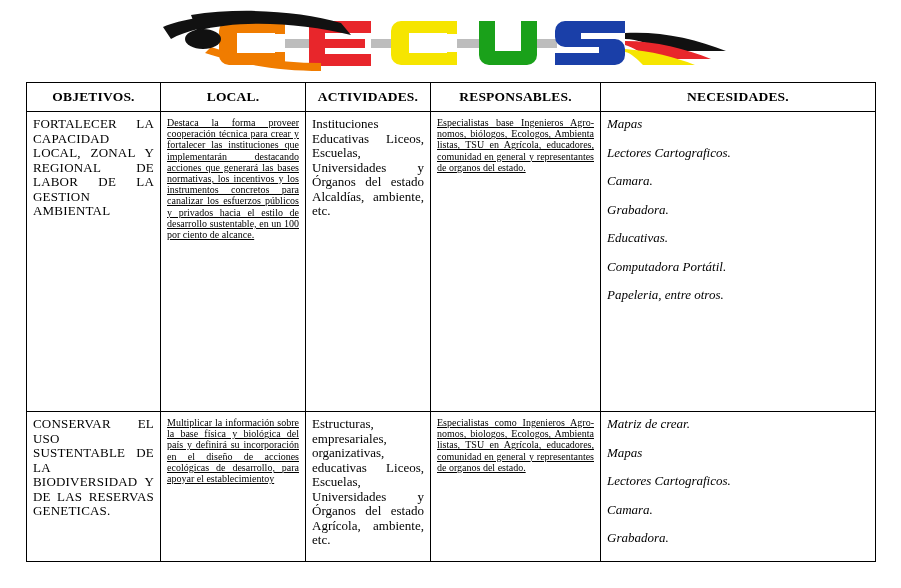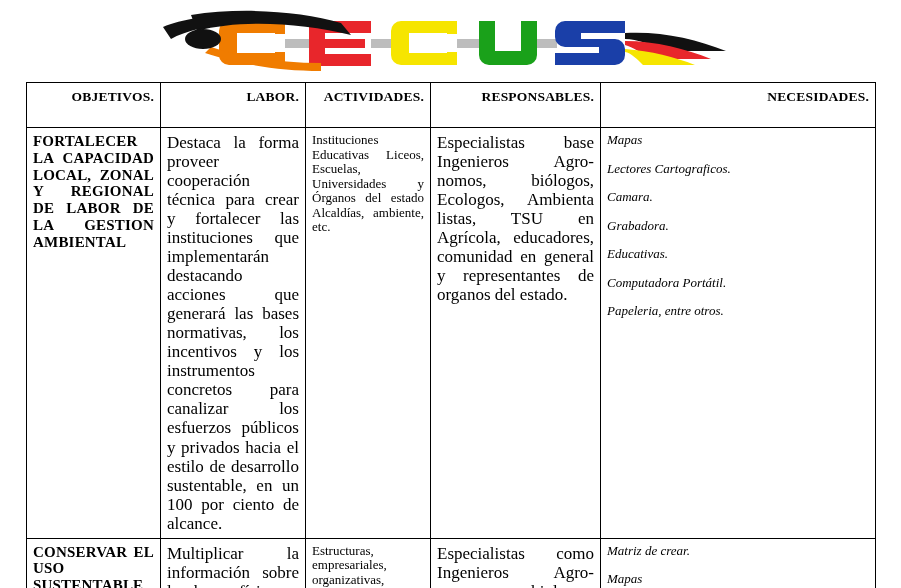--- a/index.html
+++ b/index.html
@@ -46,52 +46,53 @@
     table-layout: fixed;
   }
   table.plan th,
   table.plan td {
     border: 1px solid #000000;
     vertical-align: top;
     padding: 5px 6px 5px 6px;
     box-sizing: border-box;
   }
   table.plan th {
-    text-align: right;
+    text-align: center;
     font-weight: bold;
     font-size: 13.5px;
     letter-spacing: 0.2px;
     padding-top: 6px;
-    padding-bottom: 22px;
+    padding-bottom: 6px;
   }
   .col-1 { width: 134px; }
   .col-2 { width: 145px; }
   .col-3 { width: 125px; }
   .col-4 { width: 170px; }
   .col-5 { width: 275px; }
 
   td.objetivo {
-    font-weight: bold;
-    font-size: 15px;
+    font-weight: normal;
+    font-size: 13px;
     line-height: 1.12;
     text-align: justify;
     text-align-last: justify;
     letter-spacing: 0.2px;
   }
   td.justified {
     font-size: 13px;
     line-height: 1.12;
     text-align: justify;
     text-align-last: left;
     font-family: Liberation Serif, serif;
   }
   td.justified-full {
-    font-size: 17px;
+    font-size: 10px;
     line-height: 1.12;
     text-align: justify;
+    text-decoration: underline;
   }
   td.necesidades {
     font-size: 13px;
     line-height: 1.12;
   }
   td.necesidades .item {
     margin: 0 0 14px 0;
     font-style: italic;
   }
   td.necesidades .item:last-child {
@@ -150,21 +151,21 @@
       <colgroup>
         <col class="col-1">
           <col class="col-2">
           <col class="col-3">
           <col class="col-4">
           <col class="col-5">
       </colgroup>
       <thead>
         <tr>
           <th>OBJETIVOS.</th>
-          <th>LABOR.</th>
+          <th>LOCAL.</th>
           <th>ACTIVIDADES.</th>
           <th>RESPONSABLES.</th>
           <th>NECESIDADES.</th>
         </tr>
       </thead>
       <tbody>
         <tr class="row-1">
           <td class="objetivo">FORTALECER LA CAPACIDAD LOCAL, ZONAL Y REGIONAL DE LABOR DE LA GESTION AMBIENTAL</td>
           <td class="justified-full">Destaca la forma proveer cooperación técnica para crear y fortalecer las instituciones que implementarán destacando acciones que generará las bases normativas, los incentivos y los instrumentos concretos para canalizar los esfuerzos públicos y privados hacia el estilo de desarrollo sustentable, en un 100 por ciento de alcance.</td>
           <td class="justified">Instituciones Educativas Liceos, Escuelas, Universidades y Órganos del estado Alcaldías, ambiente, etc.</td>
@@ -176,21 +177,21 @@
             <p class="item">Grabadora.</p>
             <p class="item">Educativas.</p>
             <p class="item">Computadora Portátil.</p>
             <p class="item">Papeleria, entre otros.</p>
           </td>
         </tr>
         <tr class="row-2">
           <td class="objetivo">CONSERVAR EL USO SUSTENTABLE DE LA BIODIVERSIDAD Y DE LAS RESERVAS GENETICAS.</td>
           <td class="justified-full">Multiplicar la información sobre la base física y biológica del país y definirá su incorporación en el diseño de acciones ecológicas de desarrollo, para apoyar el establecimientoy</td>
           <td class="justified">Estructuras, empresariales, organizativas, educativas Liceos, Escuelas, Universidades y Órganos del estado Agrícola, ambiente, etc.</td>
-          <td class="justified-full">Especialistas como Ingenieros Agro-nomos, biologos, Ecologos, Ambienta listas, TSU en Agrícola, educadores, comunidad en general y representantes de organos del entre.</td>
+          <td class="justified-full">Especialistas como Ingenieros Agro-nomos, biologos, Ecologos, Ambienta listas, TSU en Agrícola, educadores, comunidad en general y representantes de organos del estado.</td>
           <td class="necesidades">
             <p class="item">Matriz de crear.</p>
             <p class="item">Mapas</p>
             <p class="item">Lectores Cartograficos.</p>
             <p class="item">Camara.</p>
             <p class="item">Grabadora.</p>
           </td>
         </tr>
       </tbody>
     </table>

